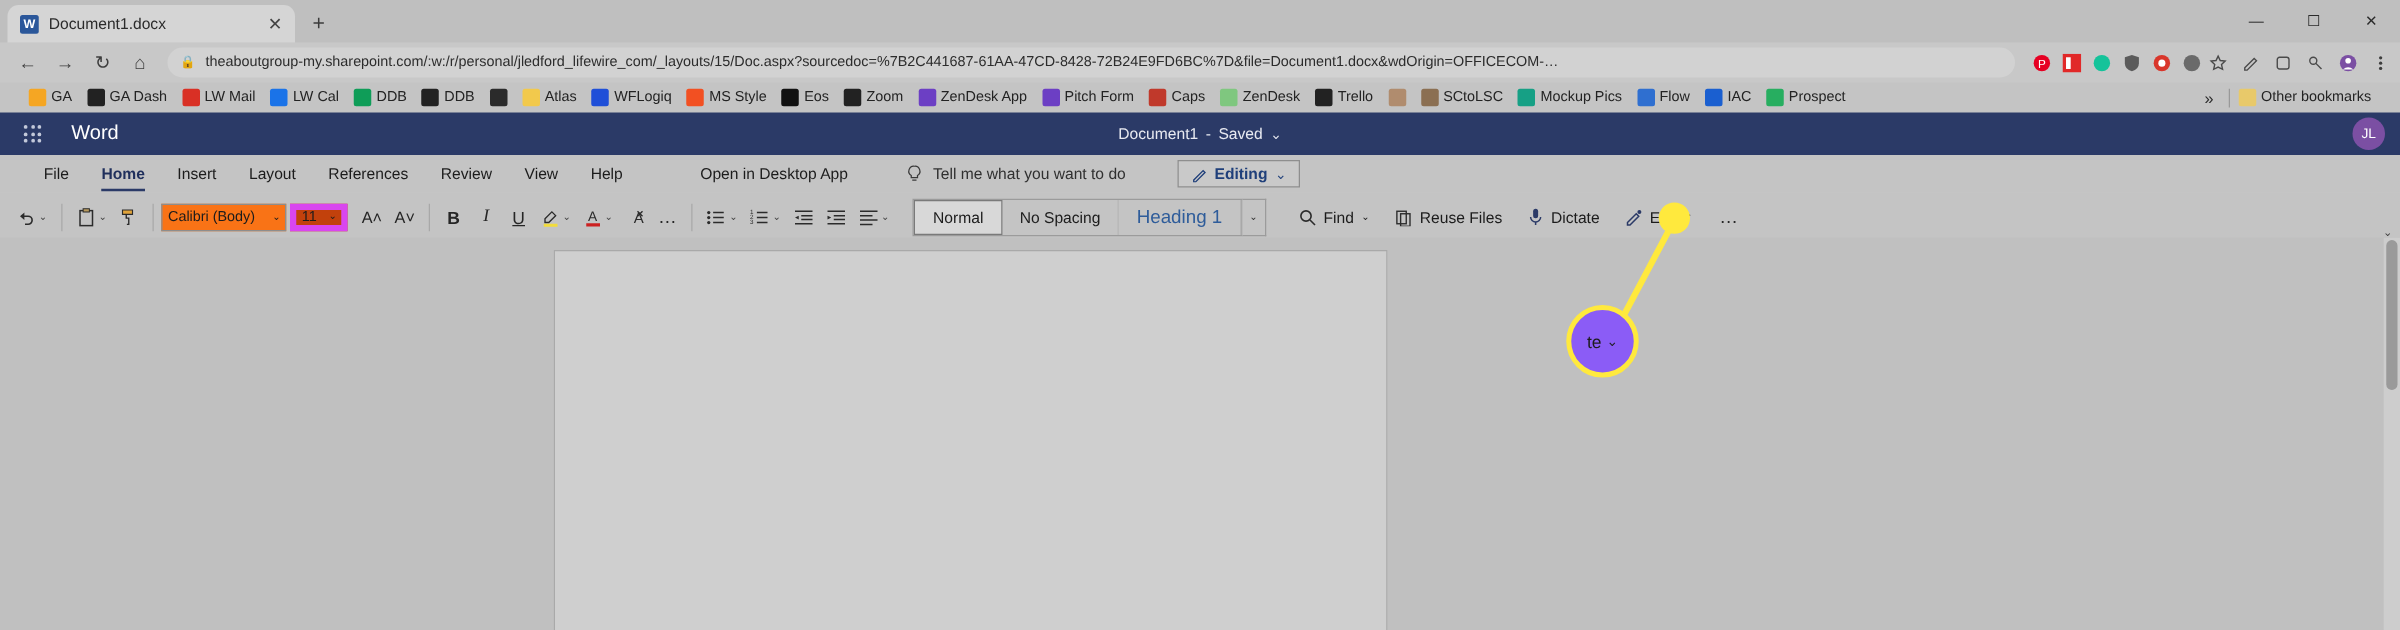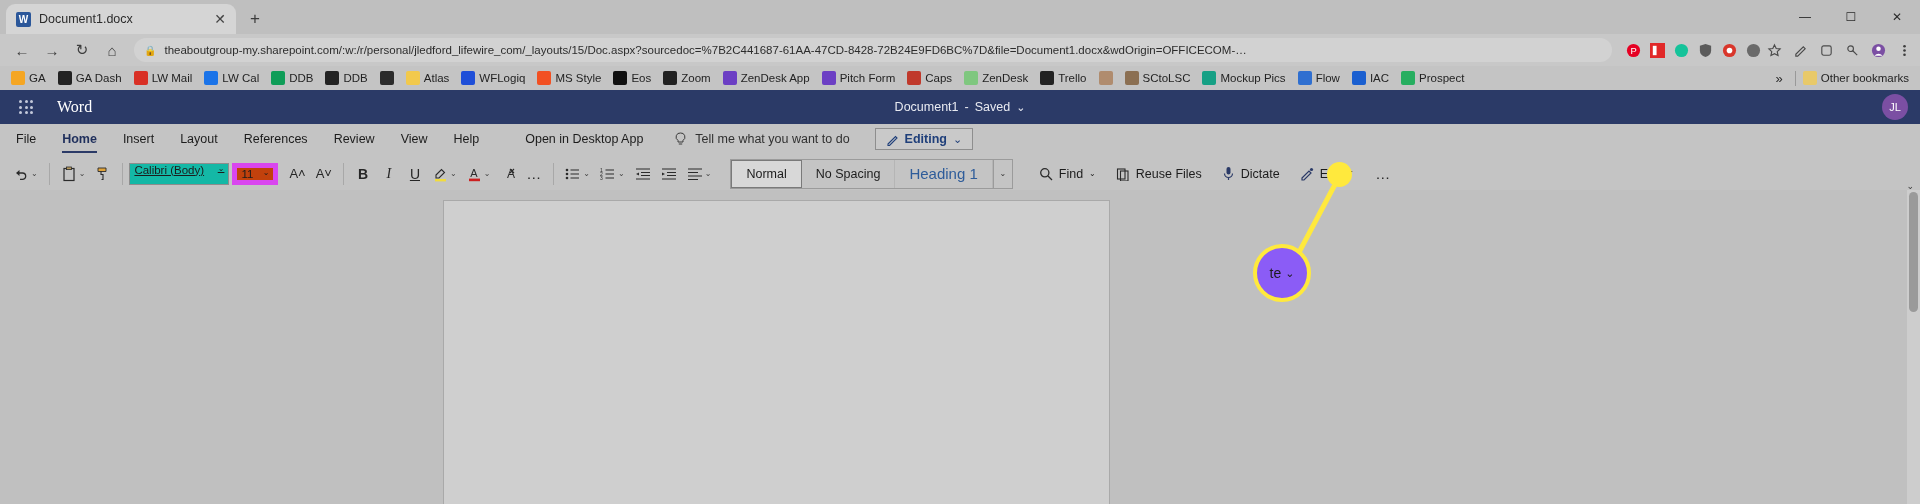--- a/index.html
+++ b/index.html
@@ -69,21 +69,21 @@
     font-size: 11.5px; color: #2c2c2c; white-space: nowrap;
     overflow: hidden; text-overflow: ellipsis;
   }
   .omni-icons { display: flex; align-items: center; gap: 9px; padding-left: 6px; }
   .oicon { width: 15px; height: 15px; flex-shrink: 0; }
   .ext-icons { display: flex; align-items: center; gap: 11px; padding-left: 4px; }
 
   
   .bookmarks {
     height: 24px; background: #c4c4c4; display: flex; align-items: center;
-    padding: 0 6px; gap: 2px; font-size: 11.5px; color: #232323;
+    padding: 0 18px; gap: 2px; font-size: 11.5px; color: #232323;
     position: relative; overflow: hidden;
   }
   .bm { display: flex; align-items: center; gap: 4px; padding: 2px 5px;
         white-space: nowrap; cursor: pointer; flex-shrink: 0; }
   .bmicon { width: 14px; height: 14px; flex-shrink: 0;
             display: flex; align-items: center; justify-content: center;
             font-size: 9px; border-radius: 2px; }
   .bm-overflow { margin-left: auto; padding: 0 10px; font-size: 13px;
                  color: #2b2b2b; cursor: pointer; }
   .bm-sep { width: 1px; height: 15px; background: #999; }
@@ -93,39 +93,39 @@
     height: 34px; background: #2b3a67; display: flex; align-items: center;
     padding: 0 8px; position: relative;
   }
   .waffle {
     width: 26px; height: 26px; display: grid;
     grid-template-columns: repeat(3, 3px); grid-template-rows: repeat(3, 3px);
     gap: 2.5px; align-content: center; justify-content: center;
     cursor: pointer; margin-left: 5px;
   }
   .waffle i { background: #c3c9da; border-radius: 50%; display: block; width: 3px; height: 3px; }
-  .wordlabel { color: #fff; font-size: 16px; margin-left: 18px; cursor: pointer; font-family: Liberation Serif, serif; }
+  .wordlabel { color: #fff; font-size: 16px; margin-left: 18px; cursor: pointer; }
   .doctitle {
     position: absolute; left: 50%; transform: translateX(-50%);
     display: flex; align-items: center; gap: 6px;
     color: #e8eaf1; font-size: 12.5px;
   }
   .doctitle .name { cursor: pointer; }
   .doctitle .saved { cursor: pointer; }
   .avatar {
     position: absolute; right: 12px; width: 26px; height: 26px;
     border-radius: 50%; background: #7b4fa3; color: #fff;
     display: flex; align-items: center; justify-content: center;
     font-size: 11px; cursor: pointer;
   }
 
   
   .ribbontabs {
     height: 30px; background: #c4c4c4; display: flex; align-items: center;
-    padding: 0 3px; gap: 1px; font-size: 12.5px; color: #1c1c1c;
+    padding: 0 22px; gap: 17px; font-size: 12.5px; color: #1c1c1c;
     position: relative;
   }
   .rtab { padding: 6px 13px; cursor: pointer; position: relative; white-space: nowrap; }
   .rtab.active { color: #1f2f5c; font-weight: bold; }
   .rtab.active::after {
     content: ''; position: absolute; left: 13px; right: 13px; bottom: -1px;
     height: 2.5px; background: #2b3a67;
   }
   .opendesktop { margin-left: 22px; padding: 6px 10px; cursor: pointer; white-space: nowrap; }
   .tellme { display: flex; align-items: center; gap: 8px; margin-left: 20px;
@@ -149,23 +149,23 @@
     position: relative;
   }
   .tb {
     height: 28px; min-width: 26px; display: flex; align-items: center;
     justify-content: center; padding: 0 5px; cursor: pointer;
     font-size: 13px; color: #262626; gap: 2px;
   }
   .tb .caret { font-size: 8px; color: #444; }
   .vsep { width: 1px; height: 22px; background: #a8a8a8; margin: 0 6px; }
   .fontname {
-    width: 100px; height: 22px; background: #14b8a6; border: 1px solid #8d8d8d;
-    display: flex; align-items: flex-start; padding: 0 4px; font-size: 11.5px;
-    color: #1c1c1c; cursor: pointer; text-decoration: underline;
+    width: 100px; height: 22px; background: #f97316; border: 1px solid #8d8d8d;
+    display: flex; align-items: center; padding: 0 4px; font-size: 11.5px;
+    color: #1c1c1c; cursor: pointer;
   }
   .fontname span:first-child { flex: 1; overflow: hidden; white-space: nowrap; }
   .fontsize {
     width: 46px; height: 22px; background: #c2410c; border: 5px solid #d946ef;
     display: flex; align-items: flex-start; padding: 0 4px; font-size: 11.5px;
     color: #1c1c1c; margin-left: 3px; cursor: pointer;
   }
   .fontsize span:first-child { flex: 1; }
 
   

